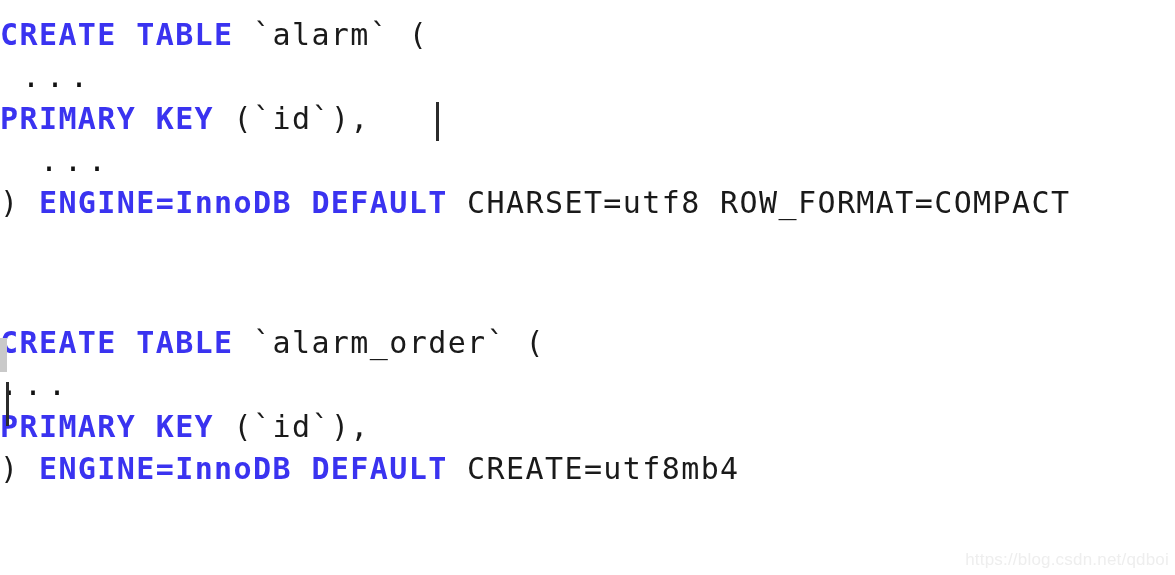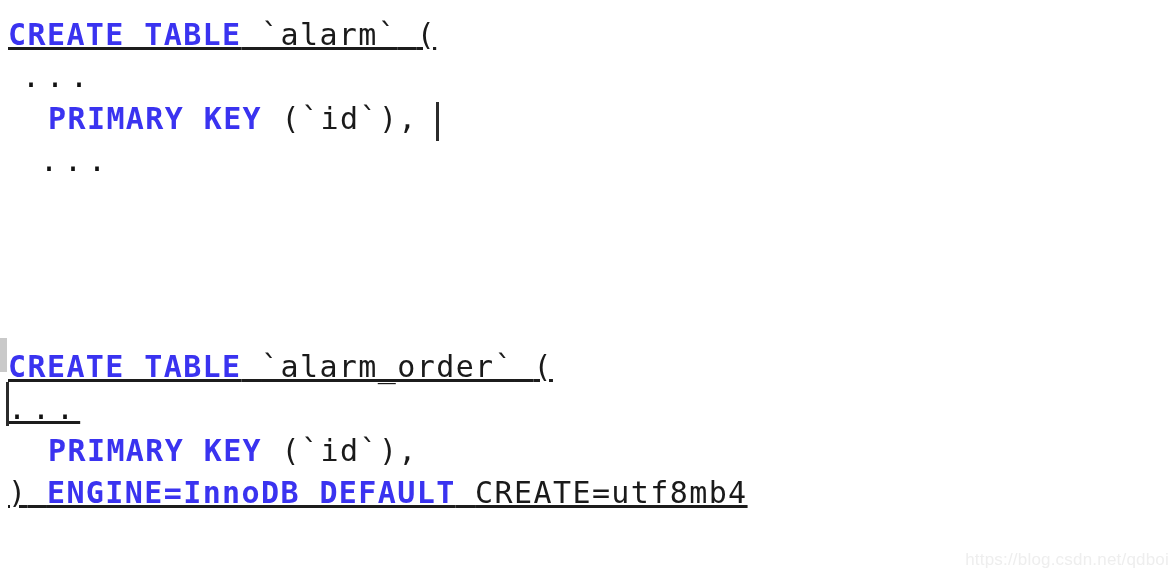--- a/index.html
+++ b/index.html
@@ -18,44 +18,44 @@
   }
 
   
   .code-block {
     position: absolute;
     left: 0;
     width: 1175px;
   }
 
   #block-alarm       { top: 14px; }
-  #block-alarm-order { top: 346px; }
+  #block-alarm-order { top: 322px; }
 
   .code-line {
     position: relative;
     height: 42px;
     line-height: 42px;
     white-space: pre;
     font-size: 30px;
     letter-spacing: 1.4px;
     color: #1c1c1c;
   }
 
   
   .kw   { color: #3a33f0; font-weight: 700; }
   .ident{ color: #1a1a1a; }
   .punc { color: #1a1a1a; }
   .plain{ color: #1a1a1a; }
   .dots { color: #111111; letter-spacing: 6px; }
 
   
-  .ind-0  { padding-left: 8px; text-decoration: underline; }
+  .ind-0  { padding-left: 0px; }
   .ind-1  { padding-left: 22px; }
   .ind-2  { padding-left: 40px; }
-  .ind-2b { padding-left: 48px; }
+  .ind-2b { }
 
   
   .caret {
     position: absolute;
     width: 3px;
     background: #2b2b2b;
   }
   #caret-primary-key {
     left: 436px;
     top: 102px;
@@ -91,20 +91,21 @@
 </head>
 <body>
 
 <div id="screen">
 
   <div class="code-block" id="block-alarm">
       <div class="code-line ind-0"><span class="kw">CREATE TABLE</span><span class="plain"> </span><span class="ident">`alarm`</span><span class="plain"> </span><span class="punc">(</span></div>
       <div class="code-line ind-1"><span class="dots">...</span></div>
       <div class="code-line ind-2b"><span class="kw">PRIMARY KEY</span><span class="plain"> </span><span class="punc">(</span><span class="ident">`id`</span><span class="punc">),</span></div>
       <div class="code-line ind-2"><span class="dots">...</span></div>
+      <div class="code-line ind-0"><span class="punc">)</span><span class="plain"> </span><span class="kw">ENGINE=InnoDB DEFAULT</span><span class="plain"> </span><span class="ident">CHARSET=utf8 ROW_FORMAT=COMPACT</span></div>
     </div>
 
   <div class="code-block" id="block-alarm-order">
       <div class="code-line ind-0"><span class="kw">CREATE TABLE</span><span class="plain"> </span><span class="ident">`alarm_order`</span><span class="plain"> </span><span class="punc">(</span></div>
       <div class="code-line ind-0"><span class="dots">...</span></div>
       <div class="code-line ind-2b"><span class="kw">PRIMARY KEY</span><span class="plain"> </span><span class="punc">(</span><span class="ident">`id`</span><span class="punc">),</span></div>
       <div class="code-line ind-0"><span class="punc">)</span><span class="plain"> </span><span class="kw">ENGINE=InnoDB DEFAULT</span><span class="plain"> </span><span class="ident">CREATE=utf8mb4</span></div>
     </div>
 
   <div id="cursor-nub"></div>

